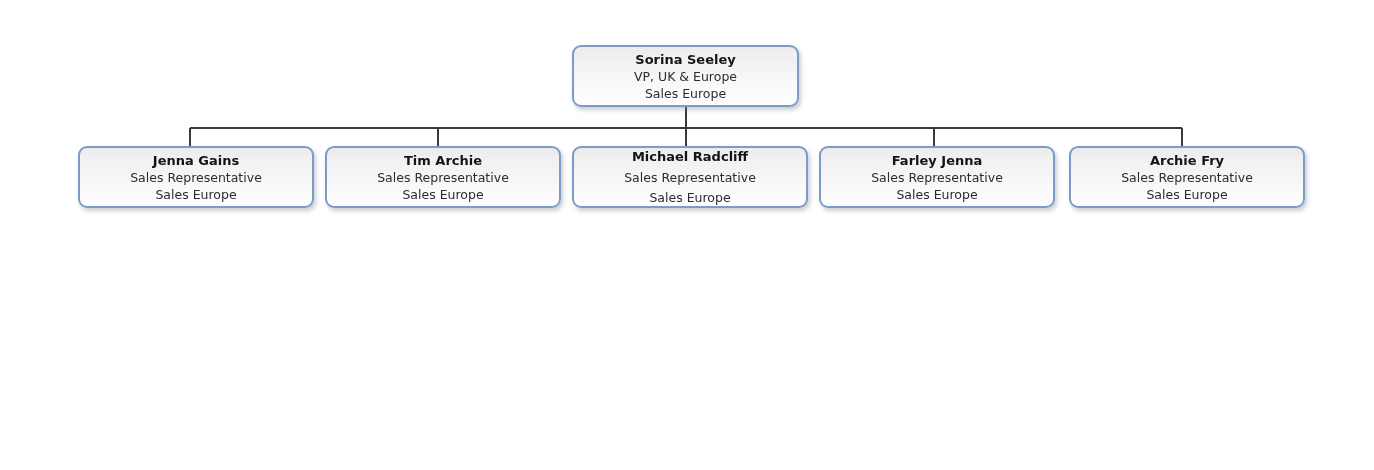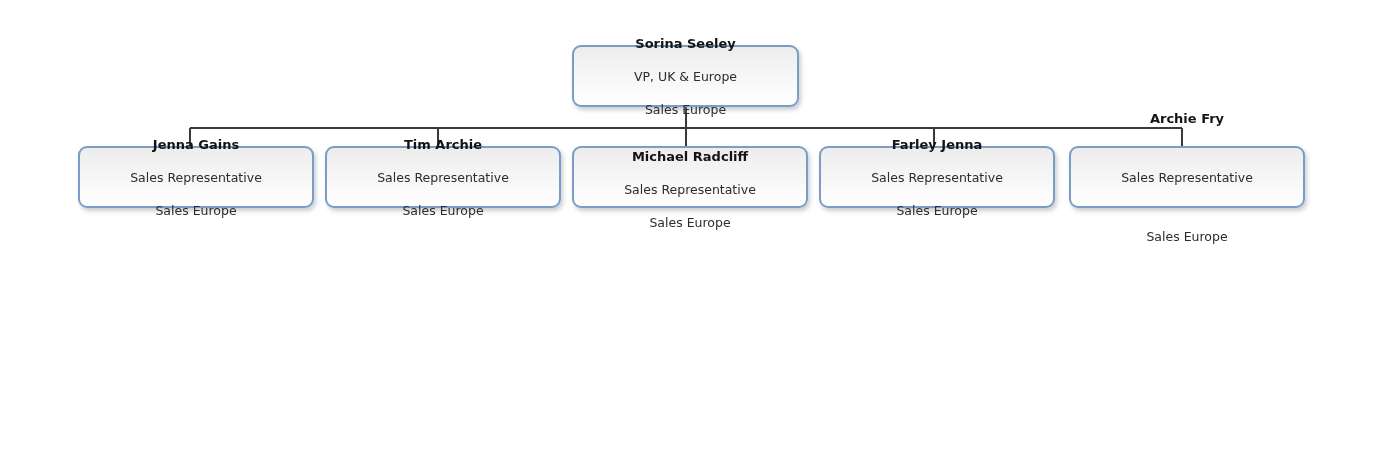--- a/index.html
+++ b/index.html
@@ -60,42 +60,41 @@
     white-space: nowrap;
   }
 
   .node-title,
   .node-dept {
     font-size: 12.5px;
     font-weight: normal;
     color: #2c2c2c;
     line-height: 17px;
     white-space: nowrap;
-    margin-top: 16px;
   }
 
   
   .node.root {
     left: 572px;
     top: 45px;
     width: 227px;
     height: 62px;
   }
 
   
   .node.child {
     top: 146px;
     width: 236px;
     height: 62px;
   }
   .node.child-0 { left: 78px;   }
   .node.child-1 { left: 325px;  }
   .node.child-2 { left: 572px; justify-content: space-between;  }
   .node.child-3 { left: 819px;  }
-  .node.child-4 { left: 1069px; gap: 26px; }
+  .node.child-4 { left: 1069px; }
 </style>
 </head>
 <body>
 
 <div id="org-chart">
 
   <svg class="connector-layer" width="1374" height="470" viewBox="0 0 1374 470">
 
     <line x1="686" y1="107" x2="686" y2="128" stroke="#3a3a3a" stroke-width="1.6" shape-rendering="crispEdges"></line>
 

